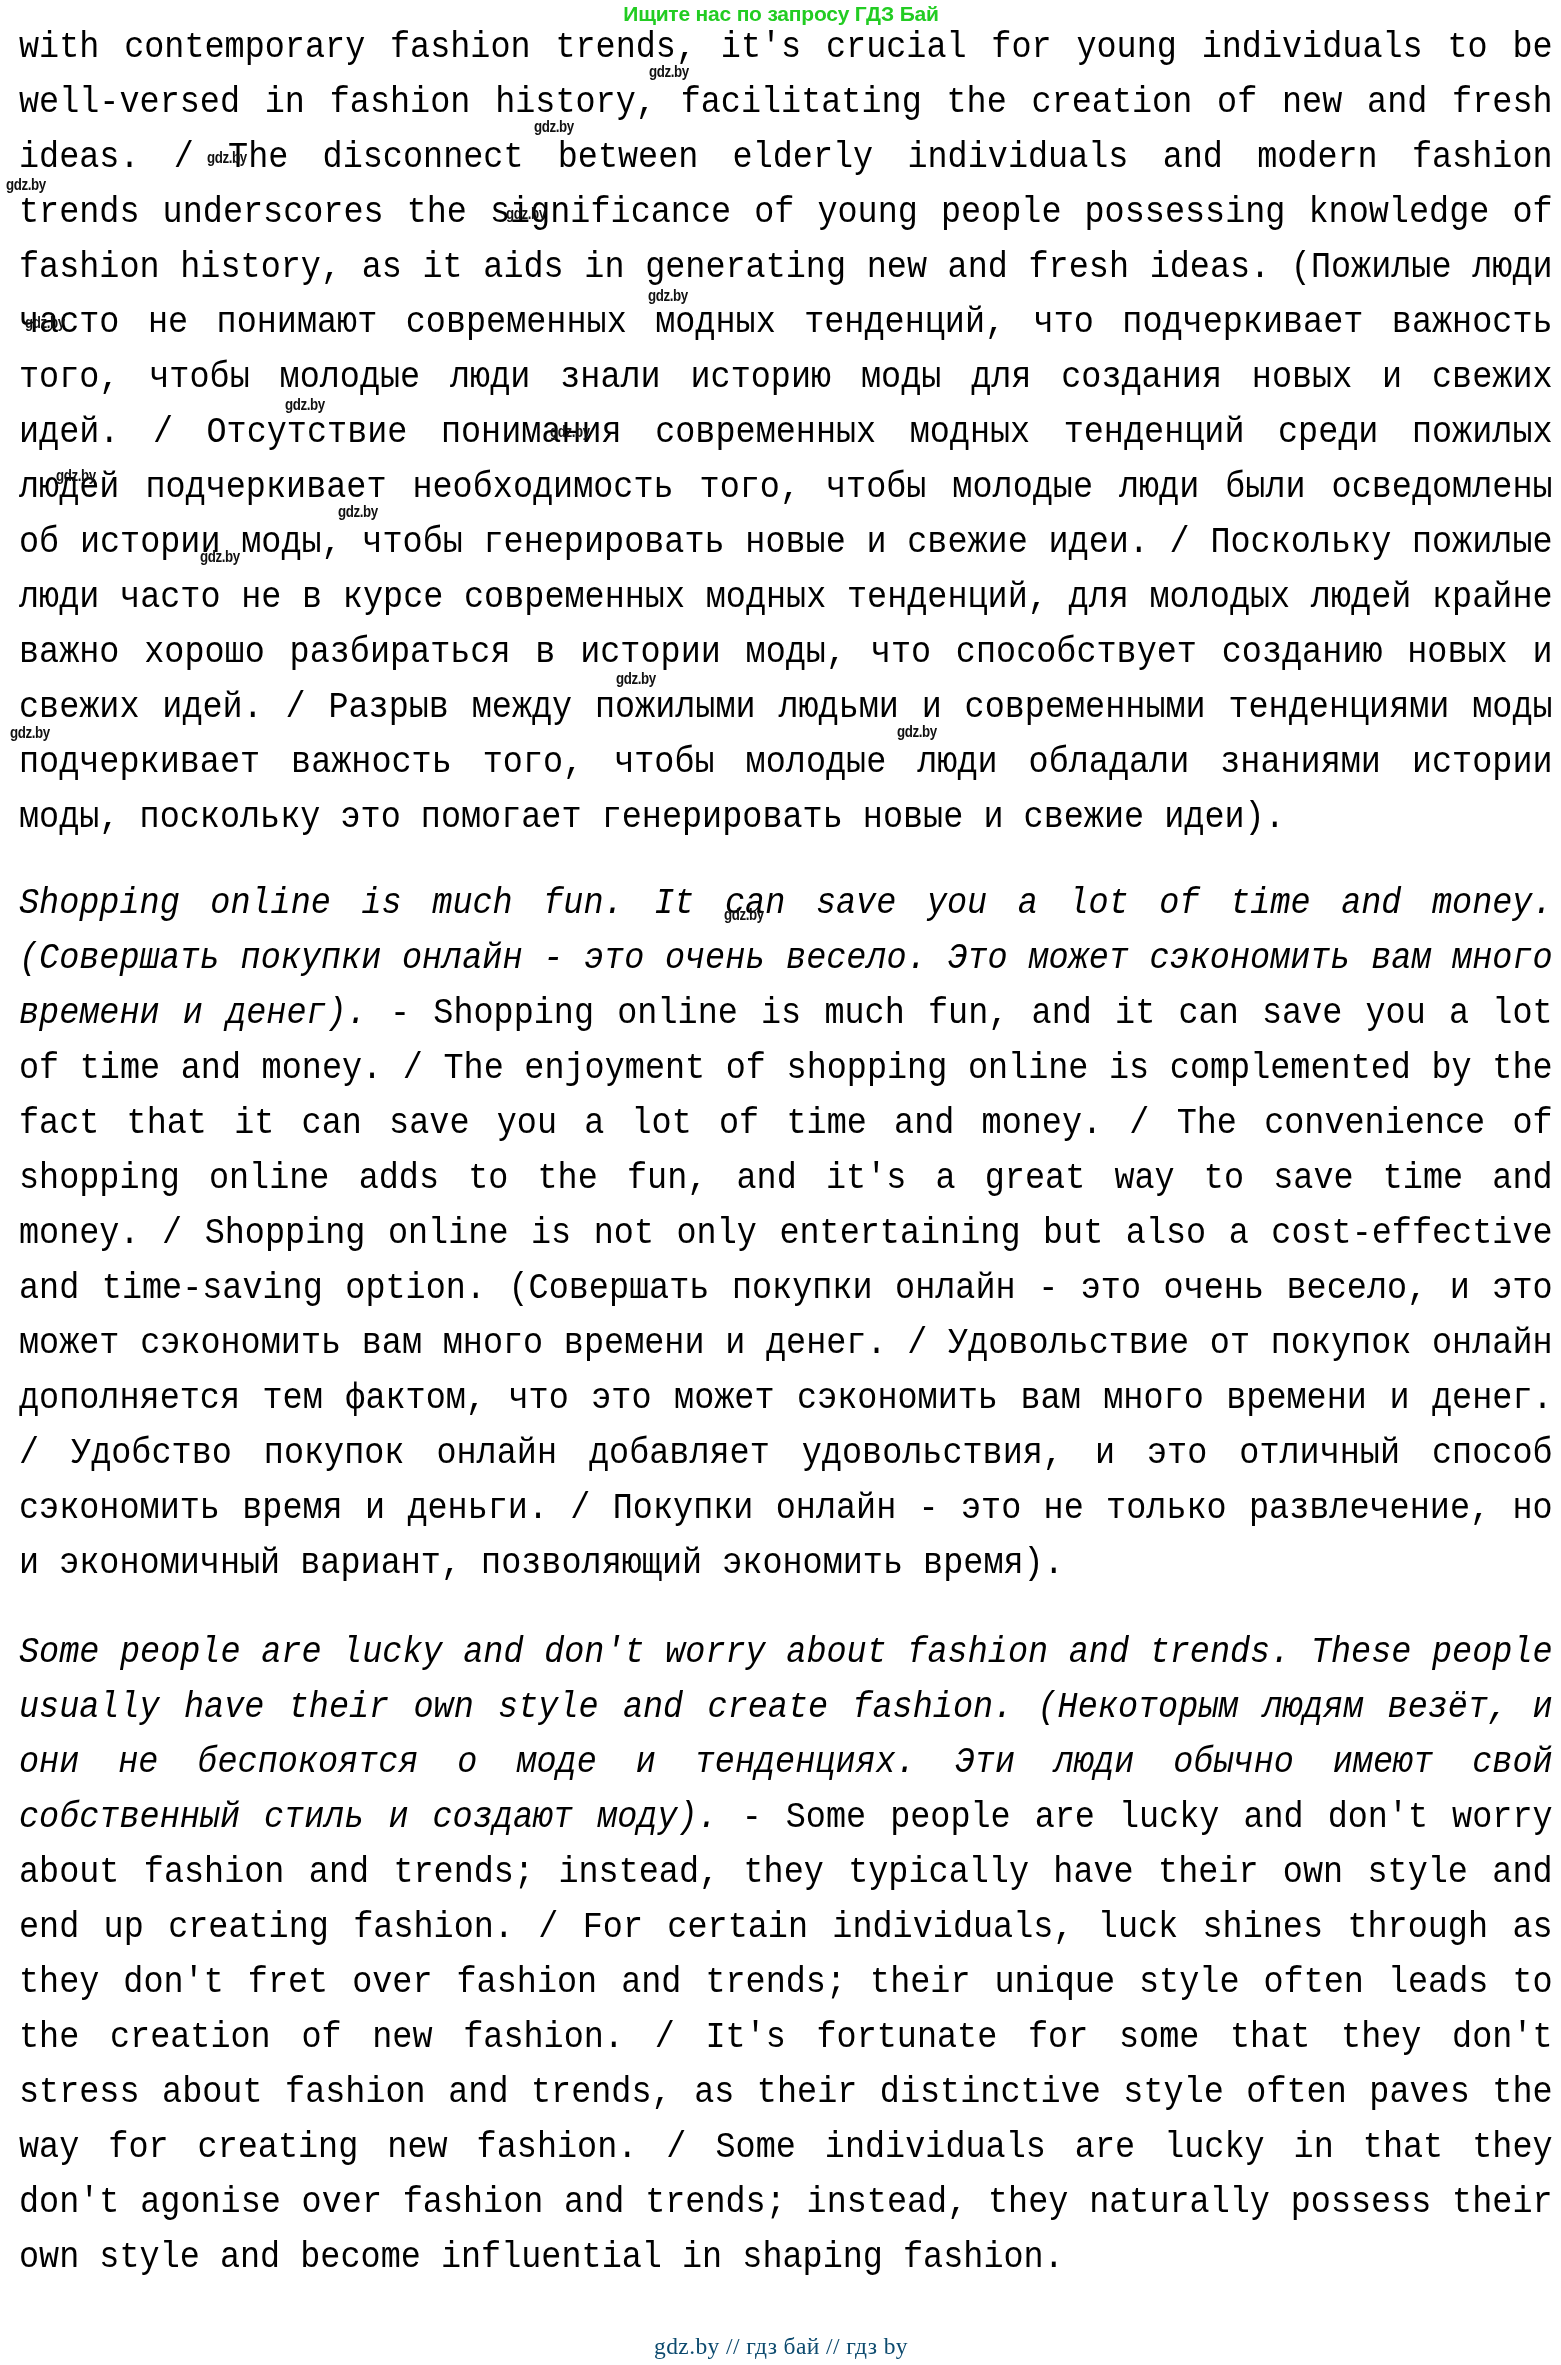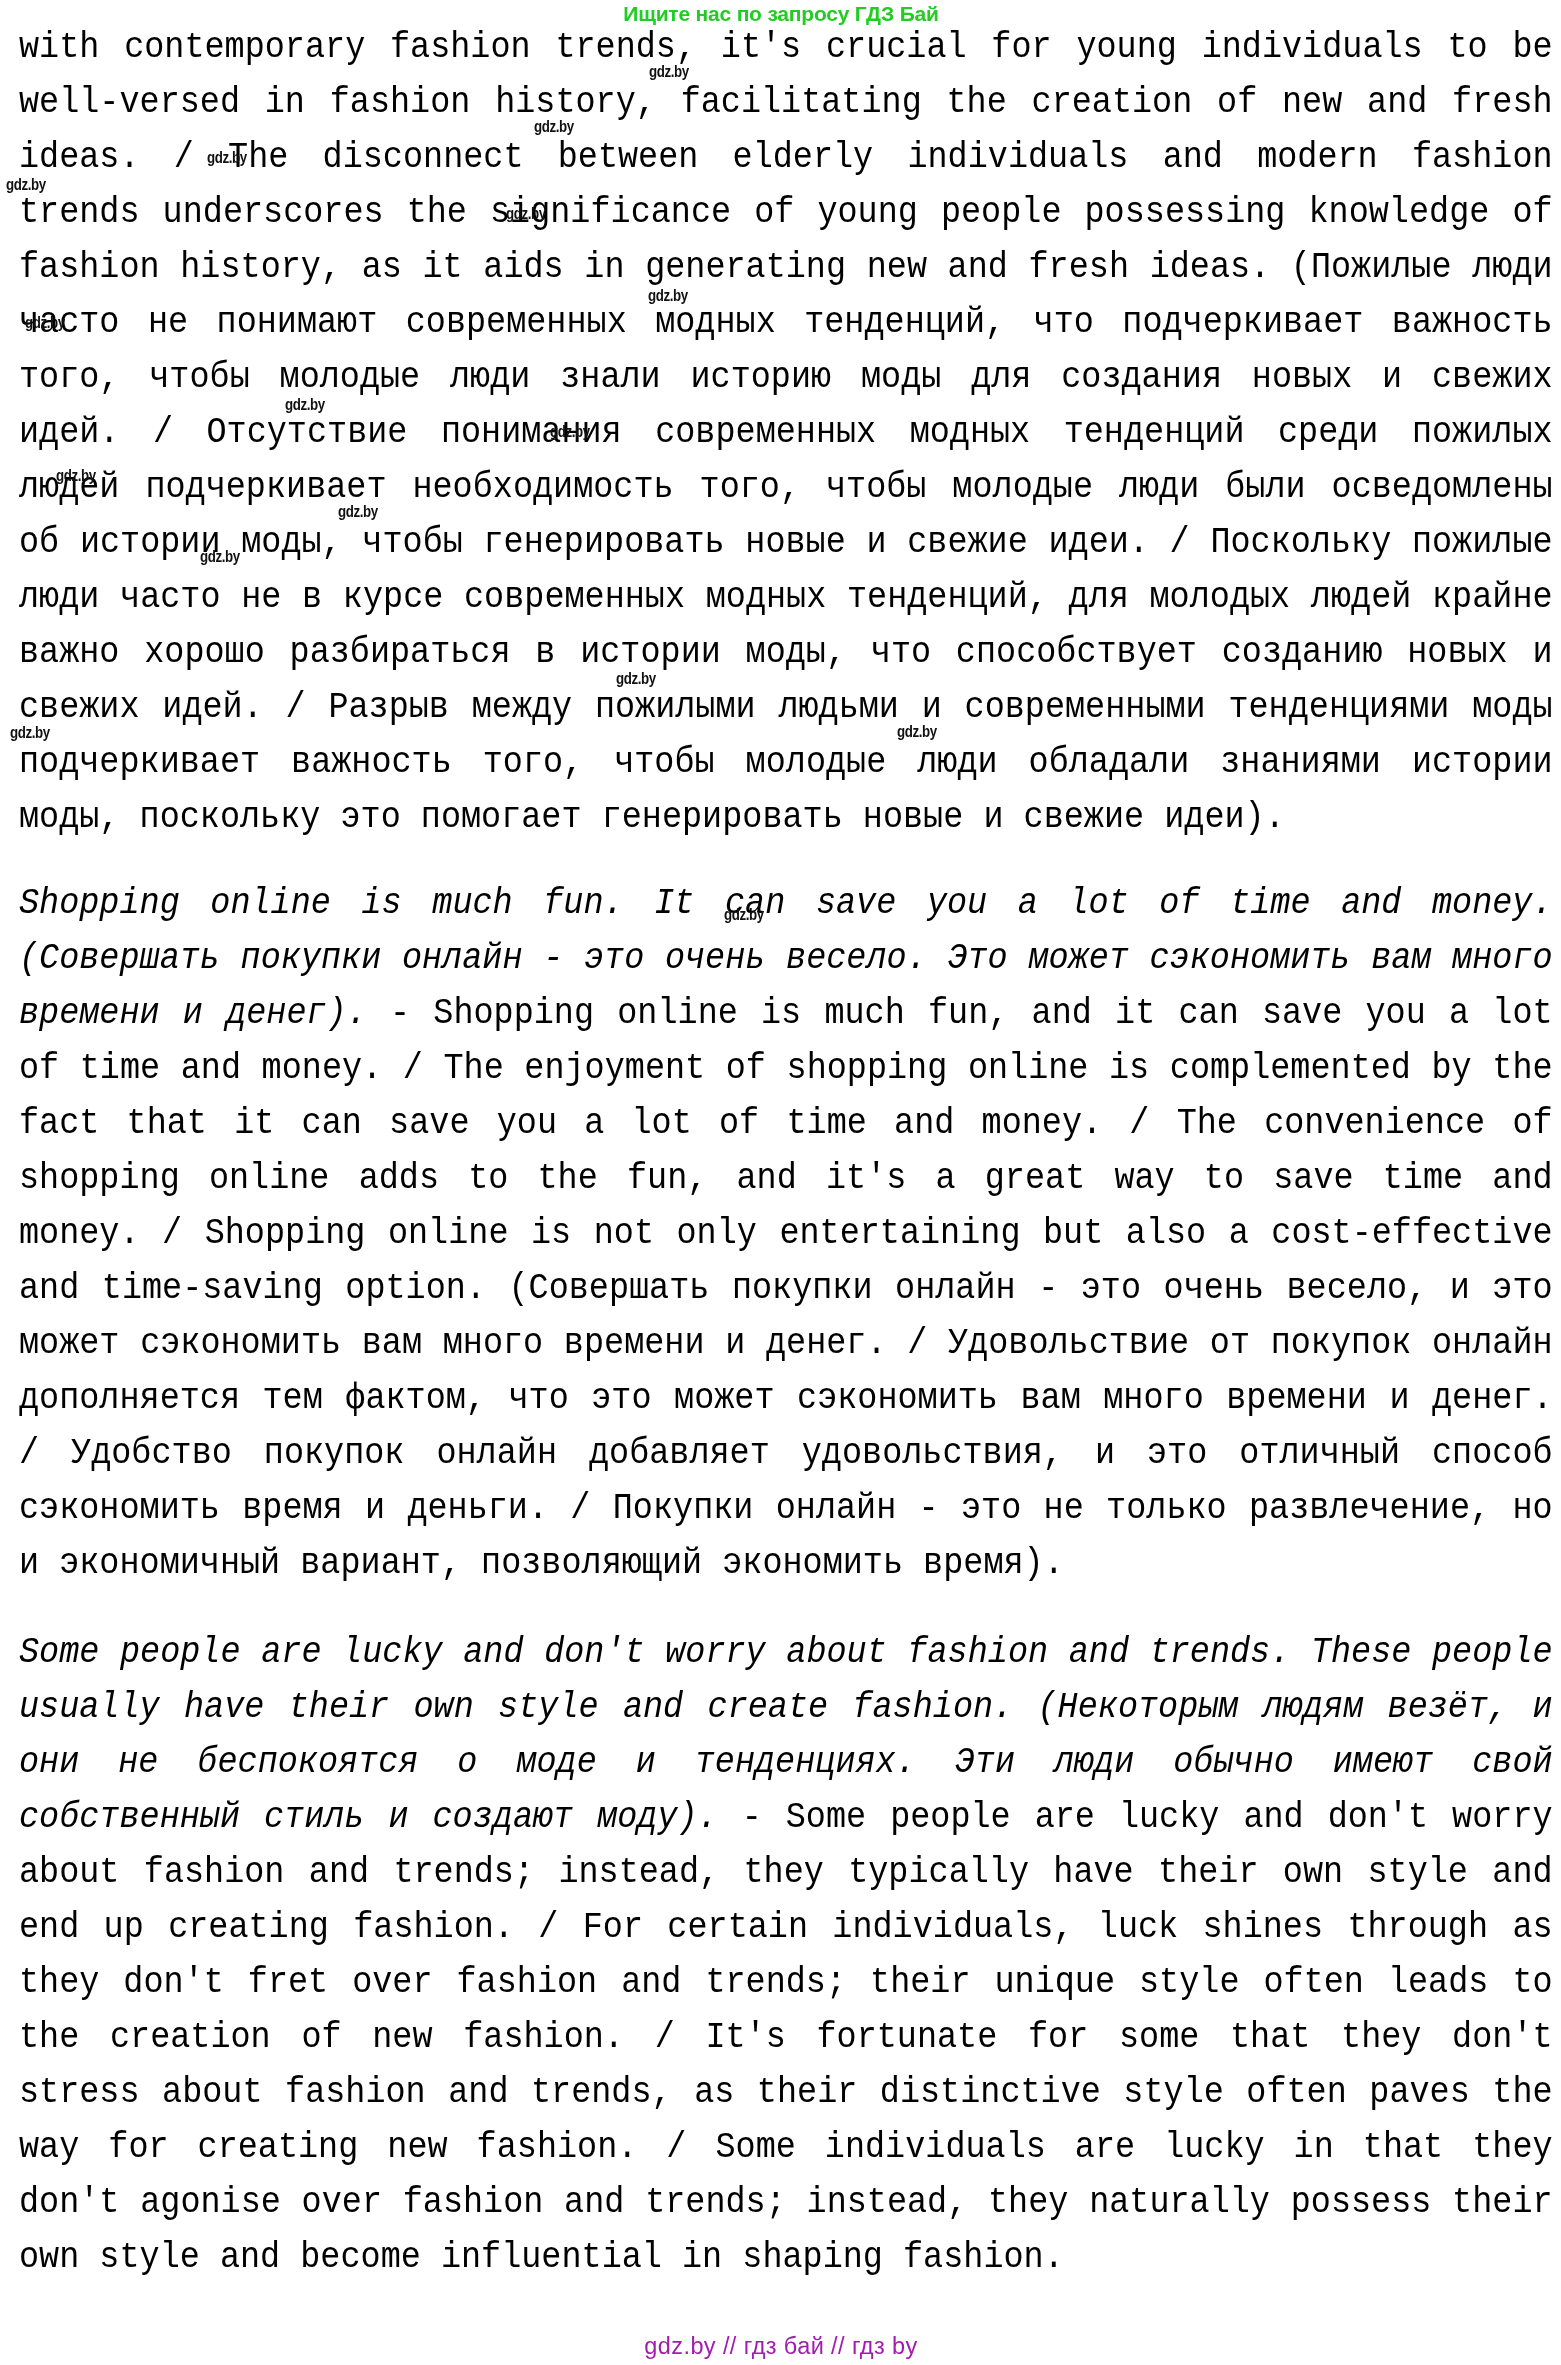--- a/index.html
+++ b/index.html
@@ -79,23 +79,23 @@
 
   
   #footer-links {
     position: absolute;
     left: 0;
     top: 2333px;
     width: 1562px;
     text-align: center;
   }
   #footer-links .footer-text {
-    font-family: Liberation Sans, sans-serif;
+    font-family: Liberation Serif, serif;
     font-size: 23.5px;
-    color: #a21caf;
+    color: #0c4a6e;
     letter-spacing: 0.4px;
     white-space: nowrap;
   }
 </style>
 </head>
 <body>
 
 <div id="header-banner">
   <span class="banner-text">Ищите нас по запросу ГДЗ Бай</span>
 </div>

